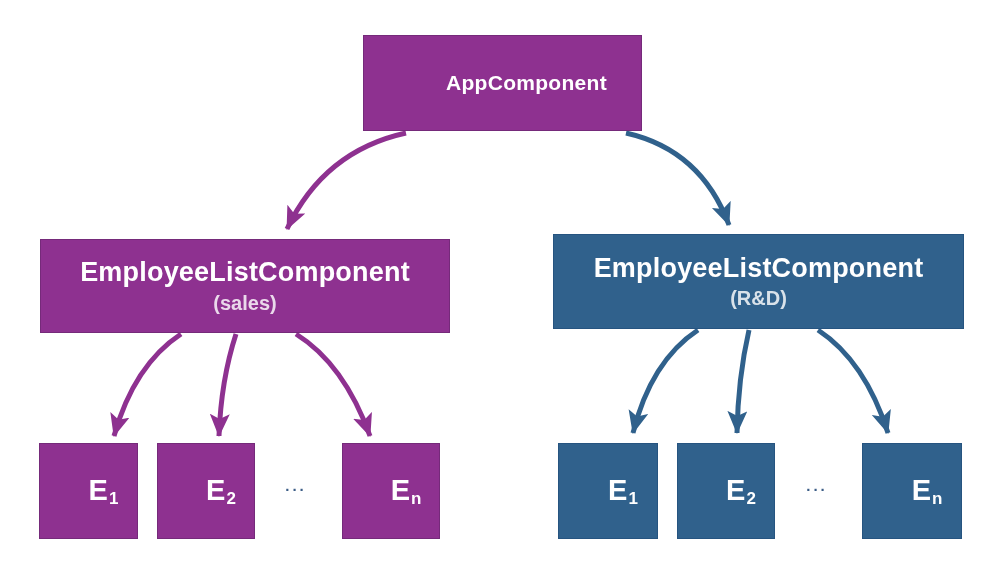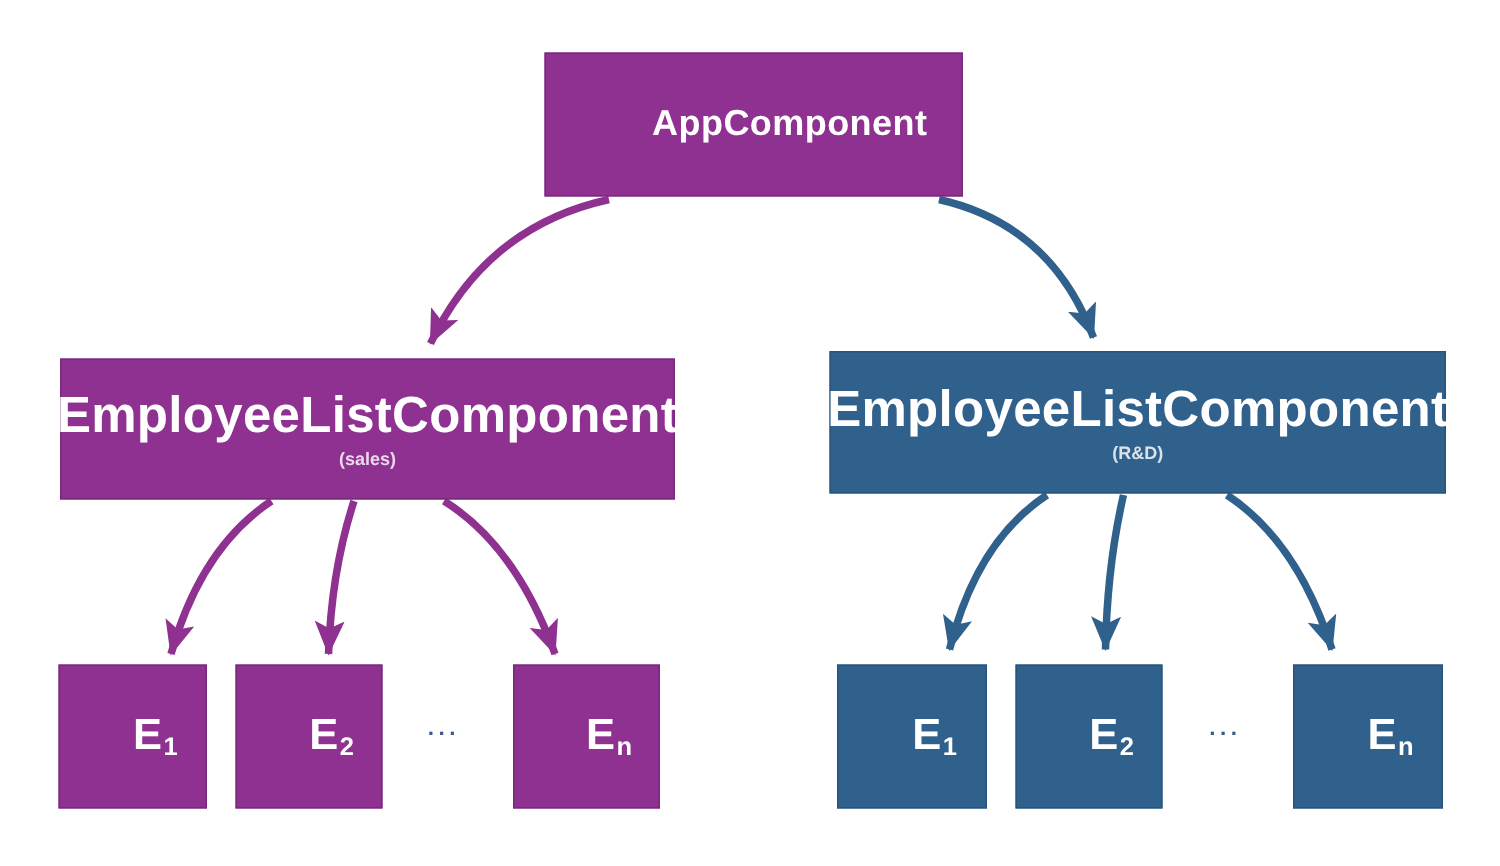--- a/index.html
+++ b/index.html
@@ -10,23 +10,23 @@
     overflow:hidden;
   }
   .arrows { position:absolute; left:0; top:0; width:1000px; height:577px; }
   .box {
     position:absolute; box-sizing:border-box;
     display:flex; flex-direction:column; align-items:center; justify-content:center;
     color:#ffffff; font-weight:bold; text-align:center; line-height:1.15;
   }
   .purple { background:var(--purple,#8e3190); border:1px solid #752a7a; }
   .blue   { background:var(--blue,#30618c);   border:1px solid #265480; }
-  .title-root { font-size:24px; letter-spacing:.3px;margin-left:48px; }
-  .title { font-size:34px; letter-spacing:.2px; }
-  .subtitle { font-size:12px; margin-top:3px; opacity:.82; }
+  .title-root { font-size:21px; letter-spacing:.3px;margin-left:48px; }
+  .title { font-size:27px; letter-spacing:.2px; }
+  .subtitle { font-size:20px; margin-top:3px; opacity:.82; }
   .elabel { white-space:nowrap;margin-left:30px; }
   .ebase { font-size:29px; }
   .esub  { font-size:17px; vertical-align:-4px; margin-left:1px; }
   .dots {
     position:absolute; width:40px; text-align:center;
     font-weight:bold; font-size:15px; letter-spacing:3px;
     color:var(--dots,#3b5c86);
   }
 </style>
 </head>

